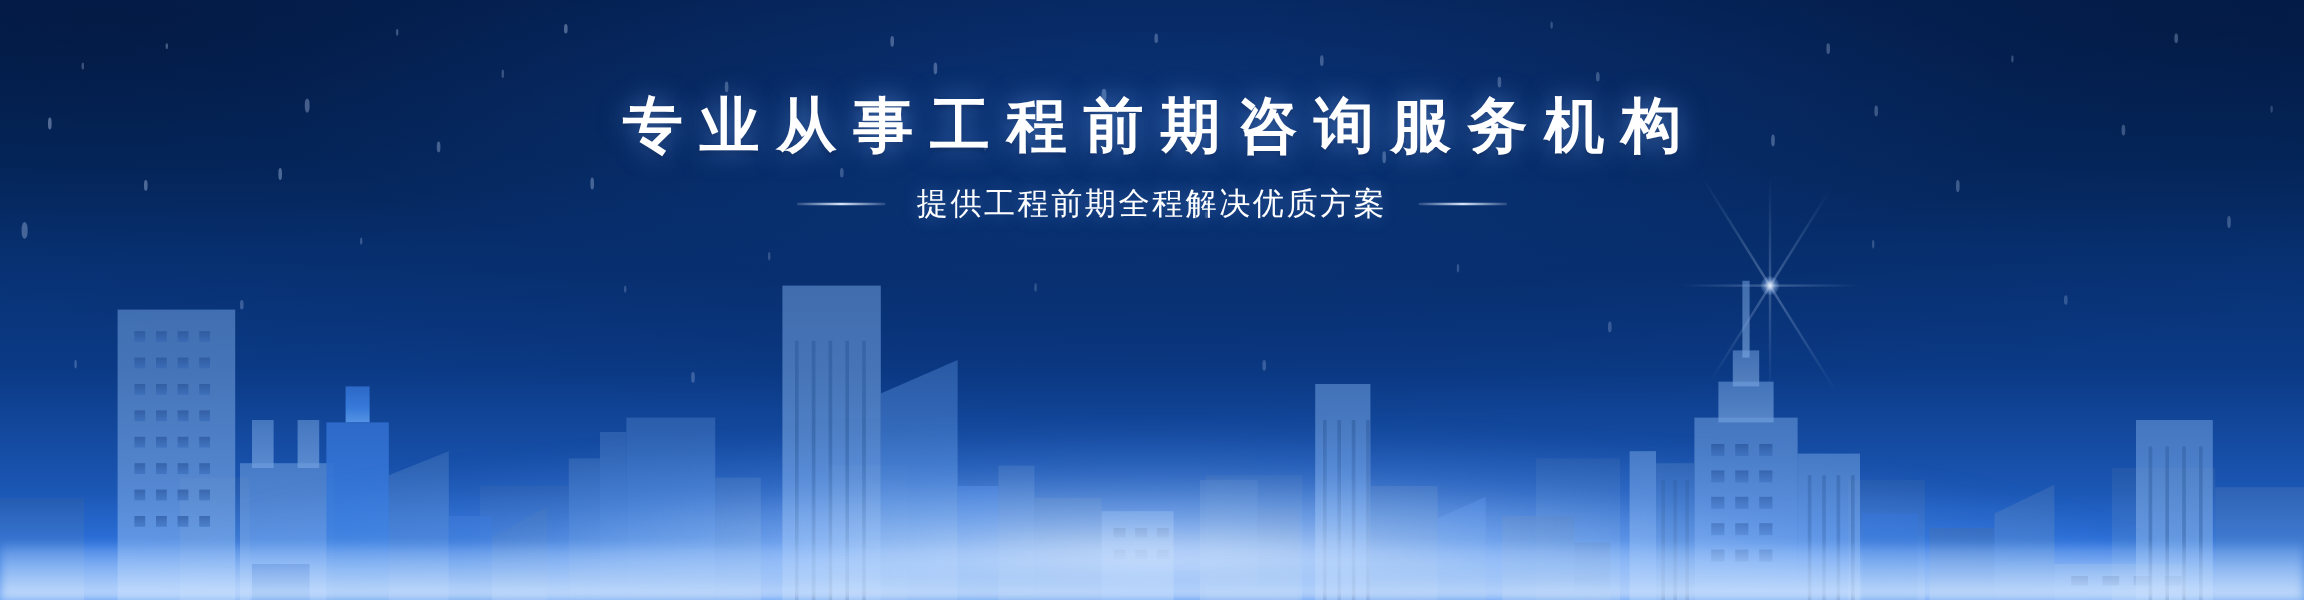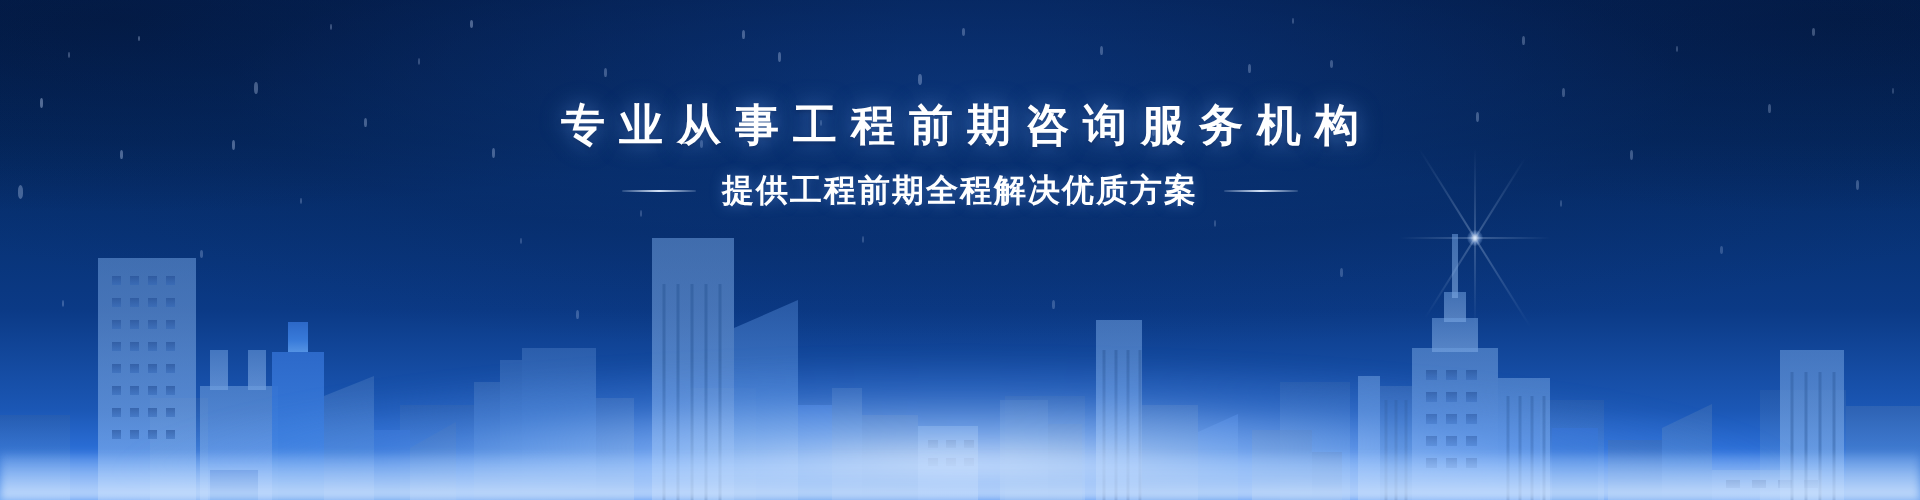--- a/index.html
+++ b/index.html
@@ -117,22 +117,22 @@
 
   
   .content {
     position: absolute;
     left: 0; right: 0; top: 0;
     text-align: center;
     z-index: 40;
   }
   .headline {
     margin: 0;
-    padding-top: 103px;
-    font-size: 44px;
+    padding-top: 80px;
+    font-size: 50px;
     line-height: 1.0;
     font-weight: 700;
     color: #ffffff;
     letter-spacing: 14px;
     text-indent: 14px;
     text-shadow: 0 0 22px rgba(120,175,255,0.55), 0 2px 4px rgba(0,20,60,0.45);
     white-space: nowrap;
   }
   .sub-row {
     display: flex;
@@ -141,22 +141,22 @@
     gap: 26px;
     margin-top: 22px;
   }
   .rule {
     width: 74px;
     height: 2px;
     background: linear-gradient(90deg, rgba(210,228,255,0.15), rgba(225,238,255,0.95), rgba(210,228,255,0.15));
     border-radius: 2px;
   }
   .subtitle {
-    font-size: 32px;
-    font-weight: 700;
+    font-size: 26px;
+    font-weight: 400;
     color: #ffffff;
     letter-spacing: 2px;
     white-space: nowrap;
     text-shadow: 0 0 14px rgba(120,175,255,0.45);
   }
   .services {
     margin-top: 24px;
     font-size: 17px;
     font-weight: 700;
     color: #ffffff;

